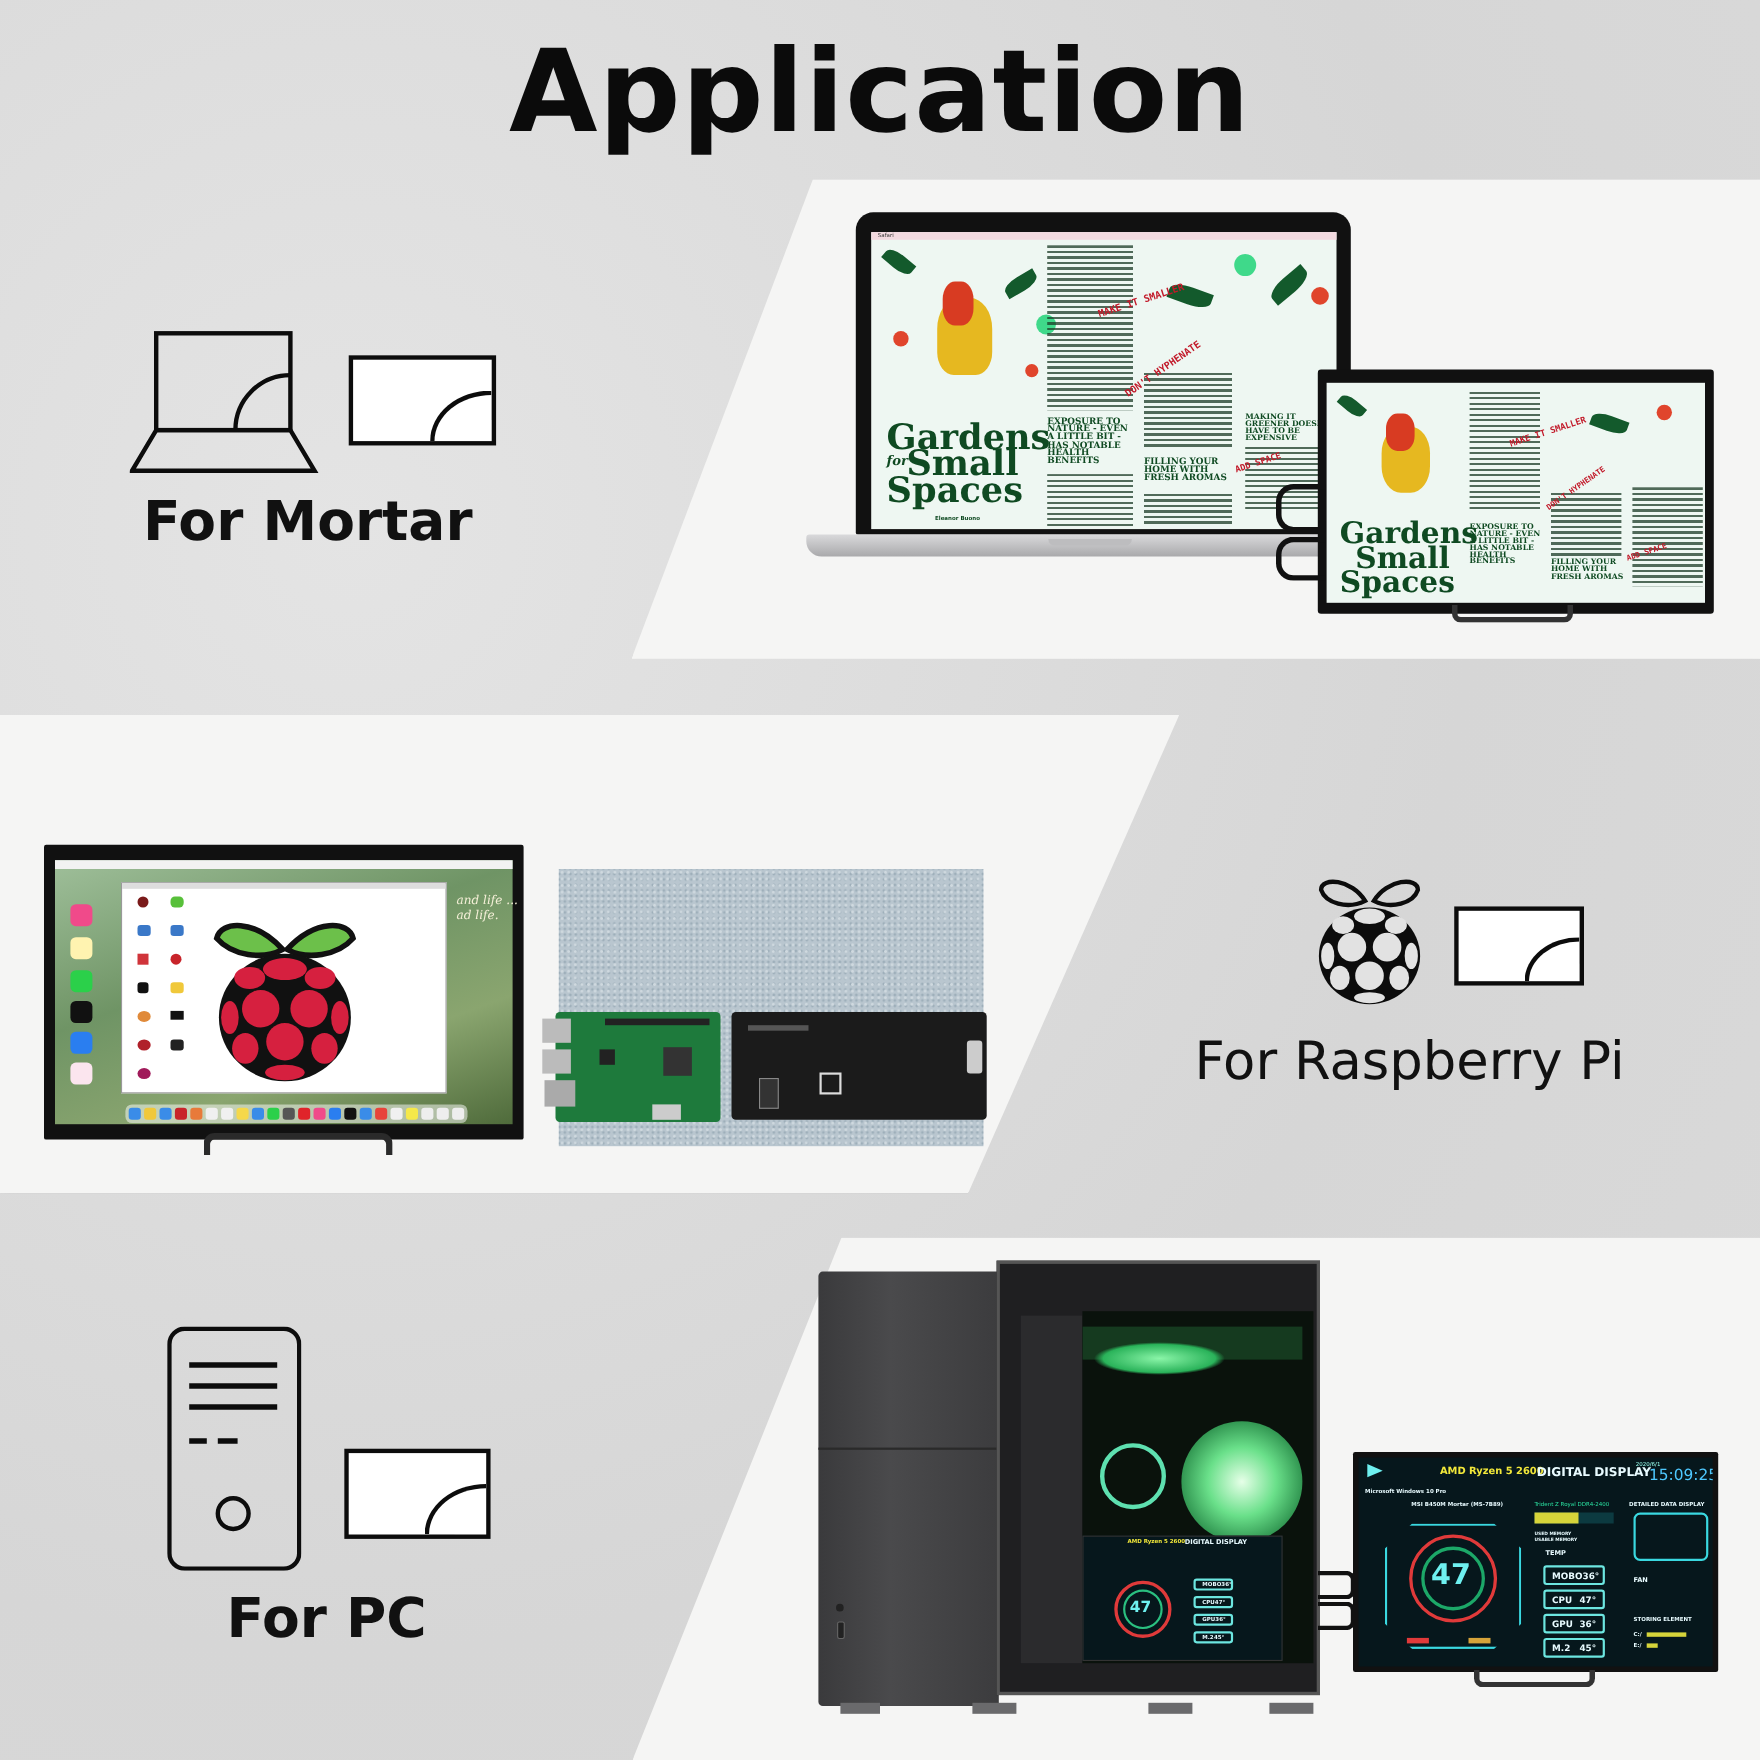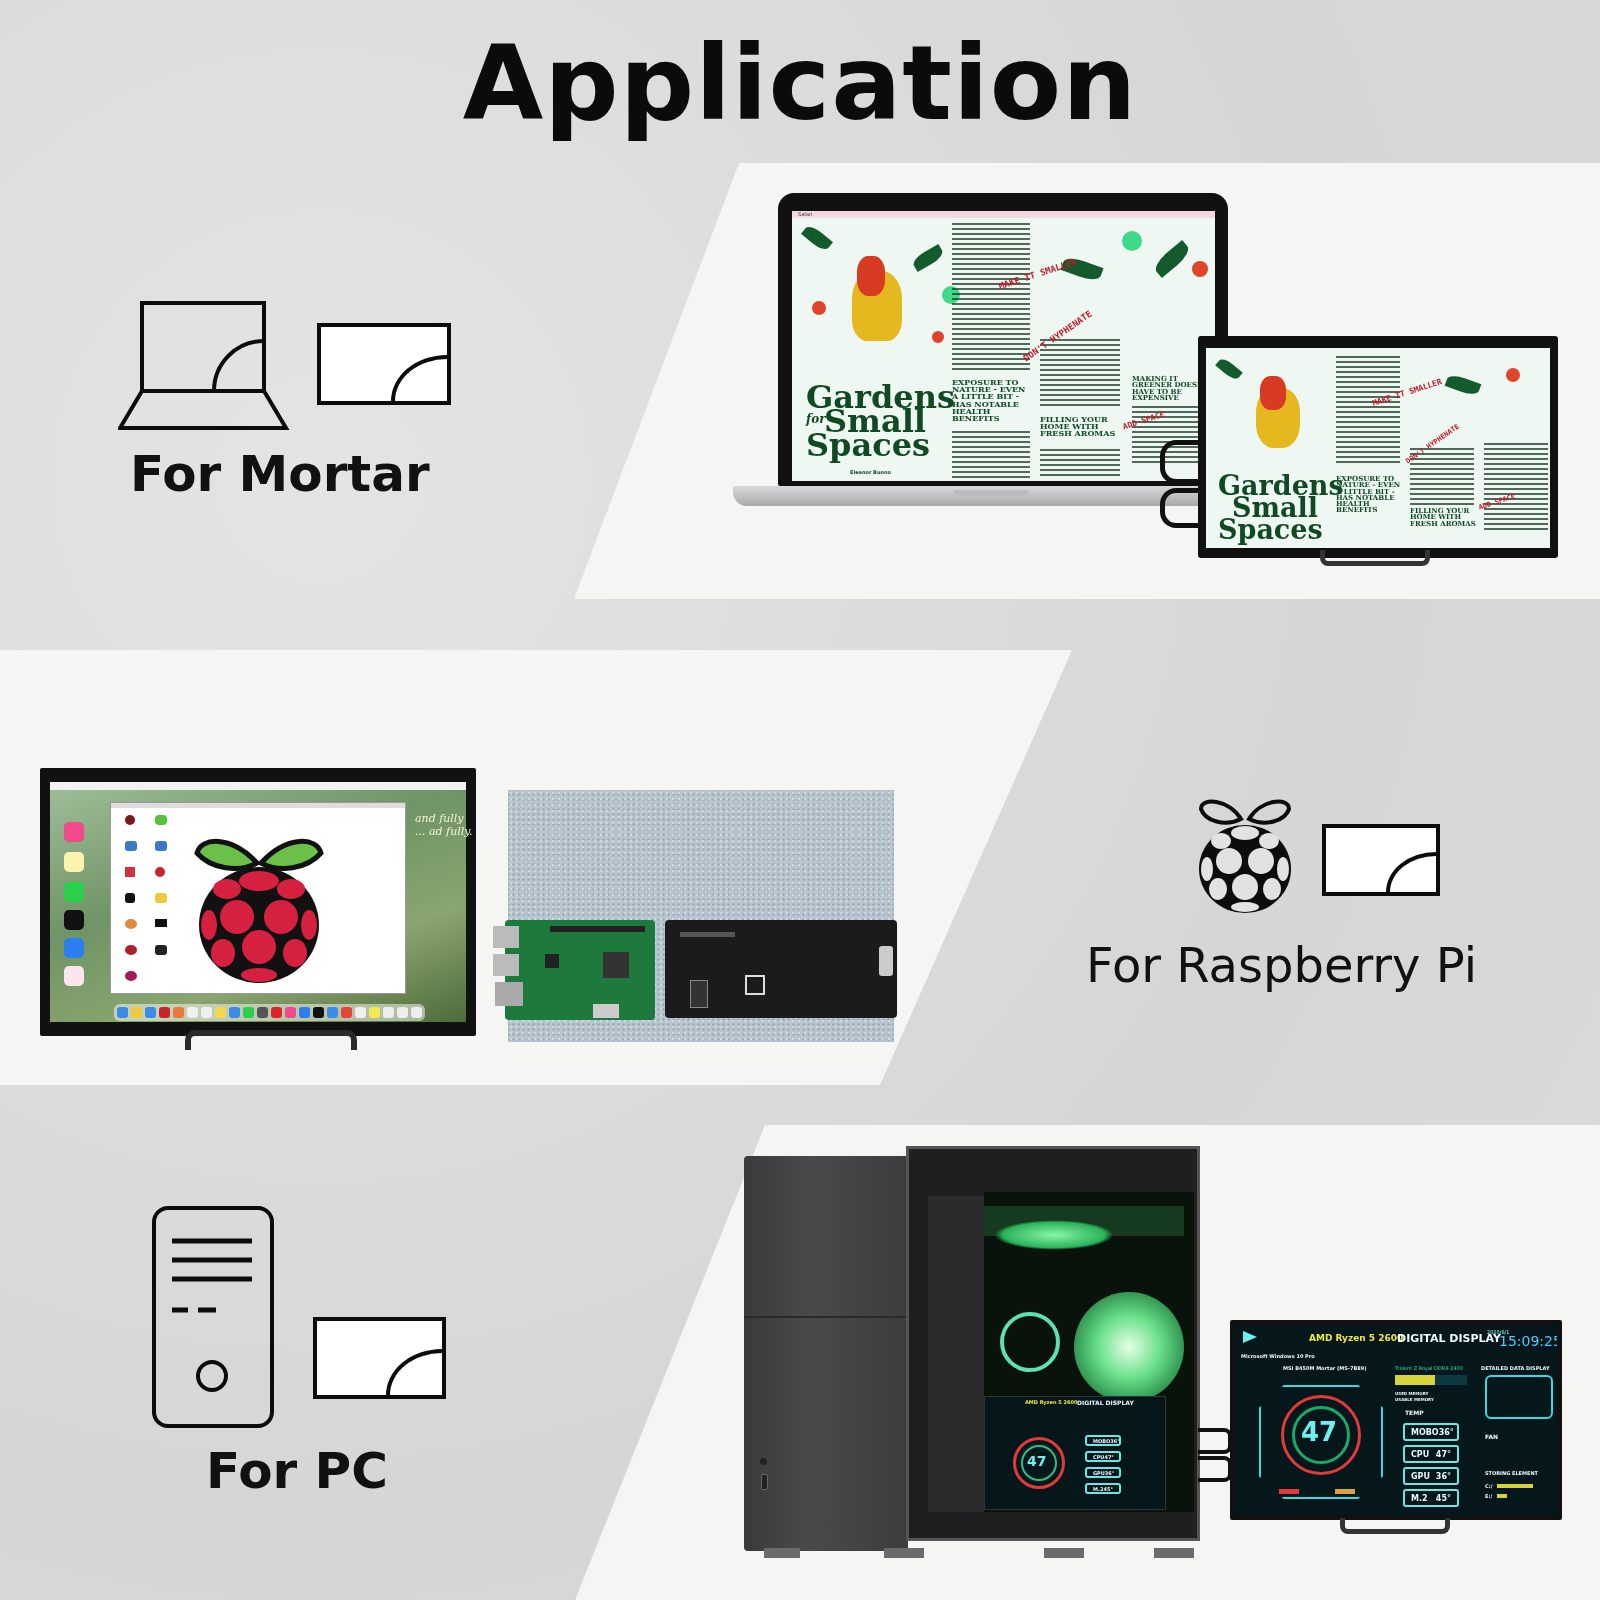--- a/index.html
+++ b/index.html
@@ -124,21 +124,21 @@
 
 <div class="abs" style="left:1160px;top:440px;width:40px;height:34px;border:5px solid #111;border-right:none;border-radius:16px 0 0 16px;"></div>
 <div class="abs" style="left:1160px;top:488px;width:40px;height:30px;border:5px solid #111;border-right:none;border-radius:16px 0 0 16px;"></div>
 
 <div class="abs panel" style="left:0;top:650px;width:1072px;height:435px;clip-path:polygon(0 0,1072px 0,880px 435px,0 435px);"></div>
 
 <div class="abs" style="left:40px;top:768px;width:436px;height:282px;">
   <div class="abs screen" style="left:0;top:0;width:436px;height:268px;border-radius:2px;"></div>
   <div class="abs rpi-desktop" style="left:10px;top:14px;width:416px;height:240px;">
     <div class="abs" style="left:0;top:0;width:100%;height:8px;background:#f2f2f2;"></div>
-    <div class="abs" style="left:365px;top:30px;color:#f5f0d8;font-family:'DejaVu Serif',serif;font-style:italic;font-size:11px;width:60px;">and fully ... ad fully.</div>
+    <div class="abs" style="left:365px;top:30px;color:#f5f0d8;font-family:'DejaVu Serif',serif;font-style:italic;font-size:11px;width:60px;">and life ... ad life.</div>
     <div class="abs" style="left:14px;top:40px;width:20px;height:20px;background:#f04a8a;border-radius:5px;"></div>
     <div class="abs" style="left:14px;top:70px;width:20px;height:20px;background:#fff3b0;border-radius:5px;"></div>
     <div class="abs" style="left:14px;top:100px;width:20px;height:20px;background:#2bd04a;border-radius:5px;"></div>
     <div class="abs" style="left:14px;top:128px;width:20px;height:20px;background:#111;border-radius:5px;"></div>
     <div class="abs" style="left:14px;top:156px;width:20px;height:20px;background:#2a7ef0;border-radius:5px;"></div>
     <div class="abs" style="left:14px;top:184px;width:20px;height:20px;background:#fbe5ee;border-radius:5px;"></div>
 
     <div class="abs" style="left:60px;top:20px;width:294px;height:190px;background:#fff;border:1px solid #999;">
       <div class="abs" style="left:0;top:0;width:100%;height:5px;background:#ddd;"></div>
       <div class="abs" style="left:14px;top:12px;width:10px;height:10px;background:#7a1a1a;border-radius:50%;"></div>

